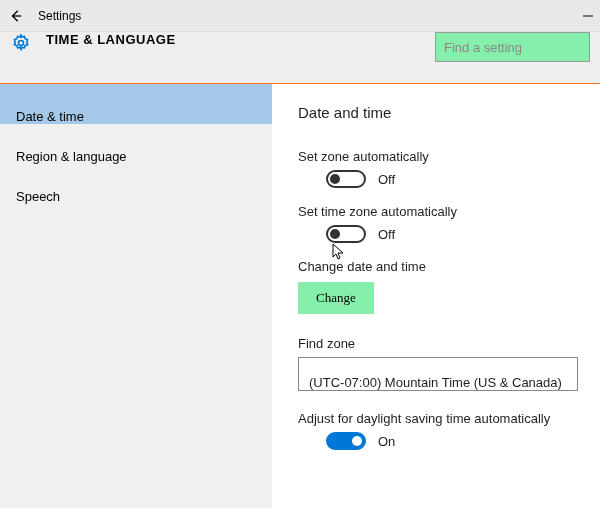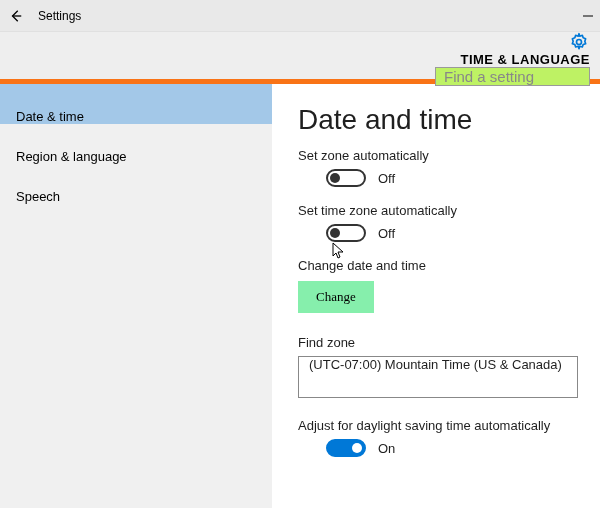--- a/index.html
+++ b/index.html
@@ -2,45 +2,45 @@
 <html><head>
 <meta charset="utf-8">
 <style>
   * { box-sizing: border-box; margin: 0; padding: 0; font-family: "Segoe UI", Arial, sans-serif; }
   body { width: 600px; height: 508px; background: #fff; color: #000; overflow: hidden; font-size: 13px; }
   .titlebar { height: 32px; background: #e9e9e9; border-bottom: 1px solid #e0e0e0; display: flex; align-items: center; padding: 0 6px; }
   .titlebar .back { width: 20px; height: 20px; display:flex;align-items:center;justify-content:center; cursor:pointer;}
   .titlebar .title { margin-left: 12px; font-size: 12px; }
   .titlebar .spacer { flex:1; }
   .titlebar .minbtn { width: 20px; height:20px; display:flex;align-items:center;justify-content:flex-end; cursor:pointer; }
-  .topbar { height: 52px; background: #eeeeee; display:flex; align-items:flex-end; padding: 0 10px; border-bottom:5px solid #f97316;flex-direction:column;}
+  .topbar { height: 52px; background: #eeeeee; display:flex; align-items:flex-start; padding: 0 10px; border-bottom:1px solid #f97316;}
   .topbar .gear { width:22px;height:22px;color:#0078d7;display:flex;align-items:center;justify-content:center;}
   .topbar .heading { margin-left: 14px; font-size: 13px; font-weight:600; letter-spacing:0.5px; }
   .topbar .spacer { flex:1; }
-  .topbar .search { width: 155px; height: 30px; border:1px solid #9a9a9a; background:#bef264; font-size:15px; padding:0 8px; }
+  .topbar .search { width: 155px; height: 30px; border:1px solid #9a9a9a; background:#86efac; font-size:13px; padding:0 8px; }
   .topbar .search::placeholder { color:#888; }
   .body { display:flex; height: calc(508px - 28px - 52px); }
   .sidebar { width: 272px; background:#f0f0f0; padding-top:0; }
   .sidebar-item { height:40px; display:flex; align-items:flex-end; padding:0 16px; font-size:13px; cursor:pointer; }
   .sidebar-item.selected { background:#a3c8e8; }
   .content { flex:1; padding: 20px 22px 10px 26px; overflow:auto; color:#1f1f1f; }
-  .content h1 { font-size: 28px; font-weight:400; margin-bottom: 12px; }
+  .content h1 { font-size: 15px; font-weight:400; margin-bottom: 28px; }
   .current-dt { font-size:13px; margin-bottom:18px; }
   .setting-label { font-size:13px; margin-bottom:6px; }
   .toggle-row { display:flex; align-items:center; margin-bottom:16px;padding-left:28px; }
   .toggle { width:40px; height:18px; border-radius:10px; position:relative; cursor:pointer; }
   .toggle.off { border:2px solid #333; background:transparent; }
   .toggle.off .thumb { position:absolute; left:2px; top:2px; width:10px; height:10px; border-radius:50%; background:#333; }
   .toggle.on { border:2px solid #0078d7; background:#0078d7; }
   .toggle.on .thumb { position:absolute; right:2px; top:2px; width:10px; height:10px; border-radius:50%; background:#fff; }
   .toggle-state { margin-left:12px; font-size:13px; }
   .section-sub { font-size:13px; margin-bottom:8px; }
   .change-btn { background:#86efac; border:none; padding:8px 18px; font-size:13px; cursor:pointer; margin-bottom:22px;font-family:Liberation Serif, serif; }
   .tz-label { font-size:13px; margin-bottom:6px; }
-  .tz-select { width: 100%; height: 42px; border:1px solid #888; background:#fff; font-size:13px; padding:0 10px; margin-bottom:20px; display:flex;align-items:flex-start; cursor:pointer;}
+  .tz-select { width: 100%; height: 34px; border:1px solid #888; background:#fff; font-size:13px; padding:0 10px; margin-bottom:20px; display:flex;align-items:flex-end; cursor:pointer;}
 </style>
 </head>
 <body>
 
 <div class="titlebar">
   <div class="back">
     <svg width="14" height="14" viewBox="0 0 16 16">
         <path d="M10 2 L4 8 L10 14" stroke="#000" stroke-width="1.5" fill="none"></path>
         <line x1="4" y1="8" x2="14" y2="8" stroke="#000" stroke-width="1.5"></line>
       </svg>

